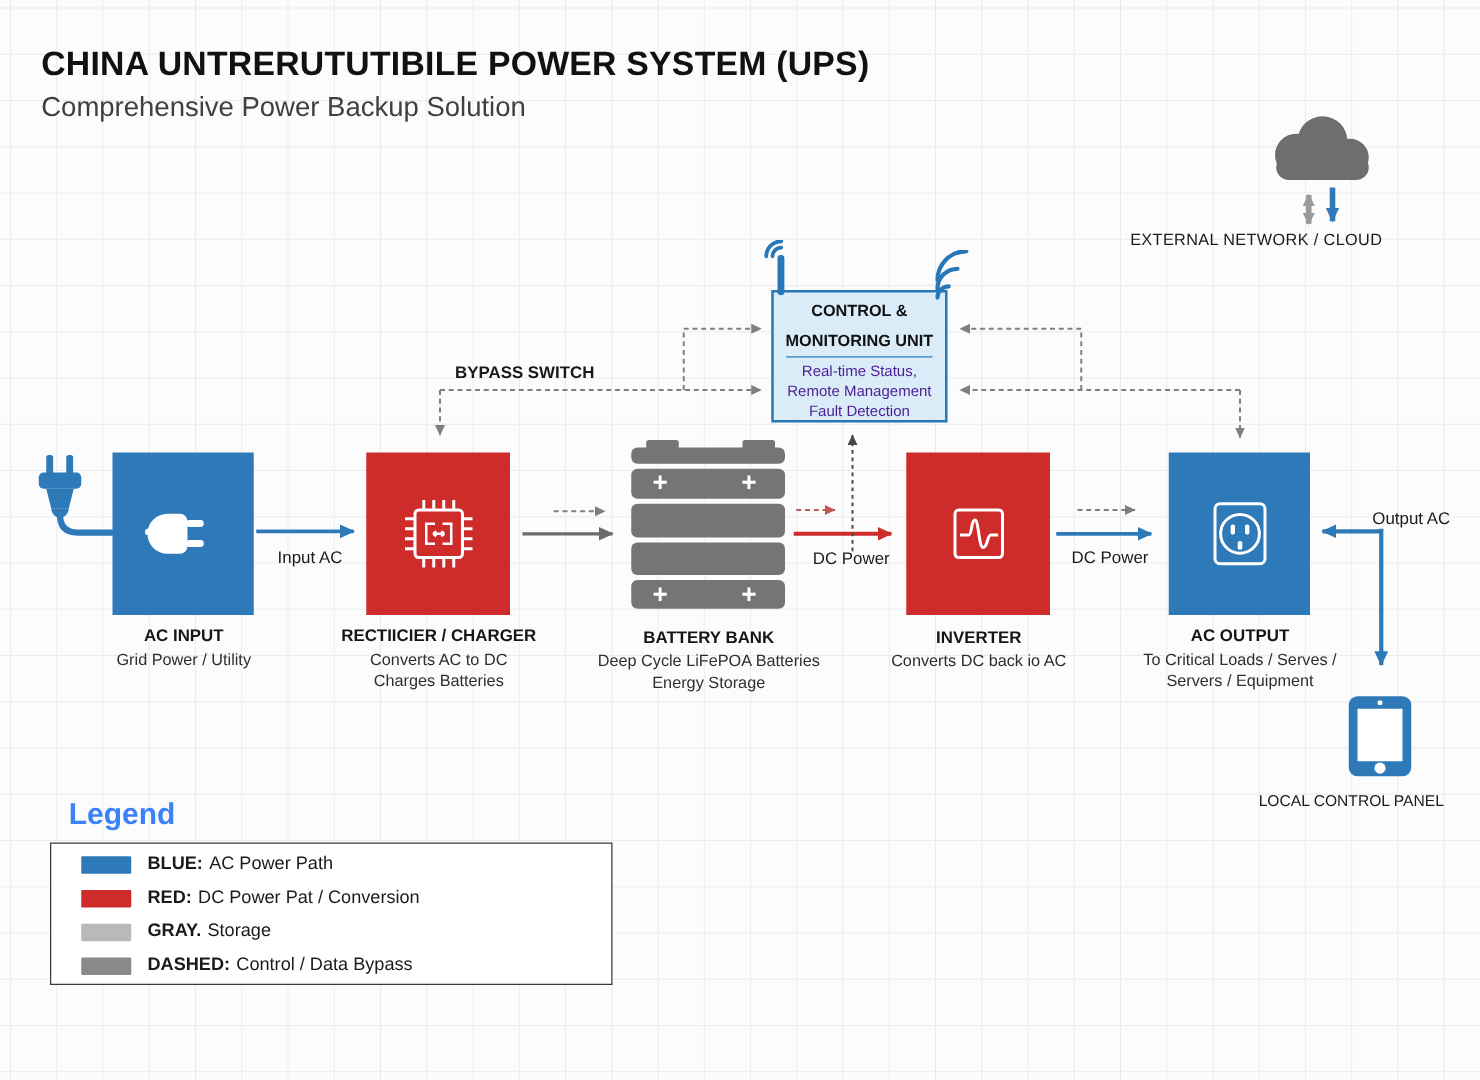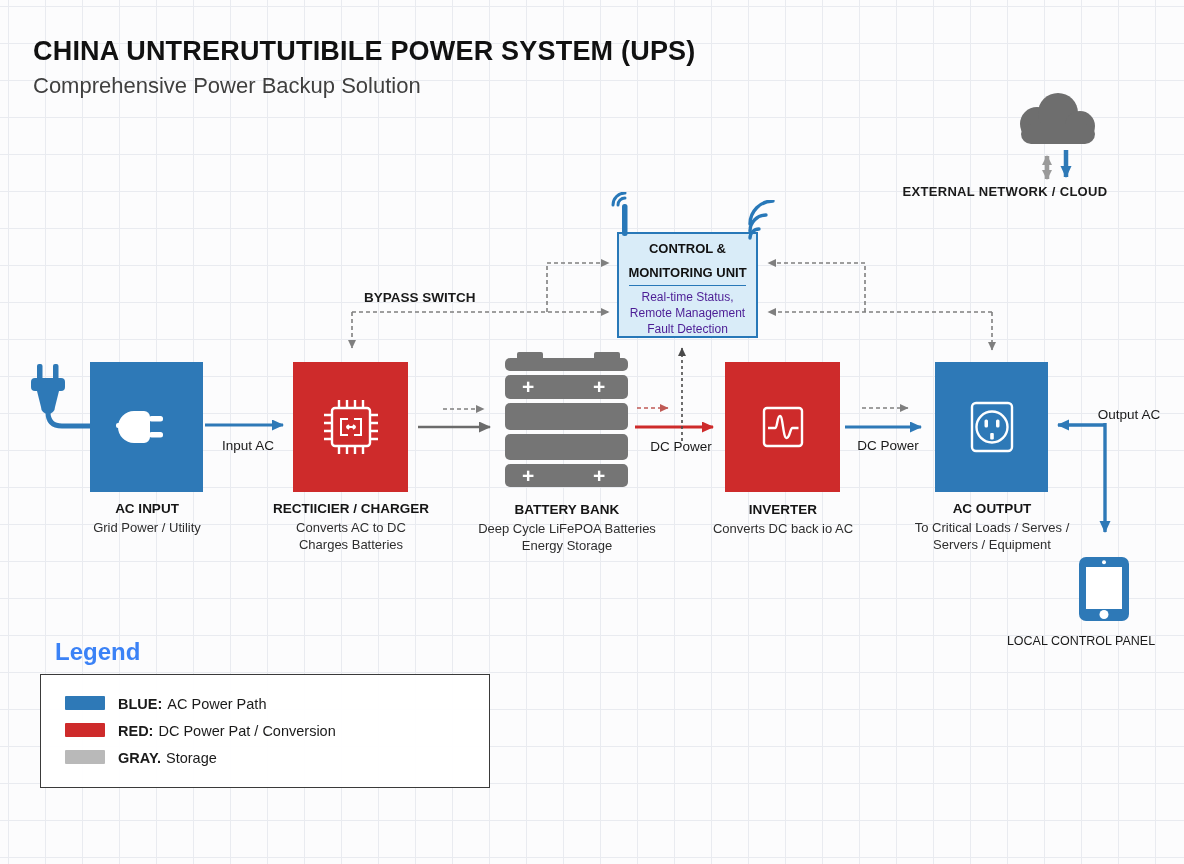--- a/index.html
+++ b/index.html
@@ -35,28 +35,28 @@
   .cu-title{font-size:13px;font-weight:bold;line-height:16px;margin-top:7px;color:#111;}
   .cu-divider{border-top:1.5px solid #2878b8;width:86%;margin:4px auto 3px auto;}
   .cu-desc{font-size:12px;line-height:16px;color:#4c1d95;}
 
   
   .battery{left:505px;top:352px;width:123px;height:140px;}
   .batt-bar{position:absolute;left:0;width:123px;background:#757575;border-radius:5px;}
   .batt-tab{position:absolute;top:0;width:26px;height:9px;background:#757575;border-radius:2px;}
   .batt-plus{position:absolute;color:#fff;font-size:21px;font-weight:bold;line-height:21px;top:1px;}
 
-  .cloud-label{left:855px;top:184px;width:300px;text-align:center;font-size:13px;font-weight:700;letter-spacing:.3px;}
+  .cloud-label{left:855px;top:184px;width:300px;text-align:center;font-size:13px;font-weight:400;letter-spacing:.3px;}
   .panel-label{left:1006px;top:634px;width:150px;text-align:center;font-size:12.5px;font-weight:500;}
 
   .legend-title{left:55px;top:638px;font-size:24px;font-weight:600;color:#3b82f6;}
   .legend-box{left:40px;top:674px;width:450px;height:114px;border:1.6px solid #3a3a3a;
     background:rgba(255,255,255,.95);box-sizing:border-box;display:flex;flex-direction:column;
     justify-content:center;gap:11px;padding-left:24px;}
-  .legend-row{display:flex;align-items:flex-start;font-size:14.5px;}
+  .legend-row{display:flex;align-items:flex-end;font-size:14.5px;}
   .legend-swatch{width:40px;height:14px;margin-right:13px;border-radius:1px;}
   .legend-key{font-weight:bold;margin-right:5px;}
   .sw-blue{background:#2e79b7;}.sw-red{background:#ce2b2b;}
   .sw-lgray{background:#b9b9b9;}.sw-dgray{background:#8a8a8a;}
 </style>
 </head>
 <body>
 
 <svg id="connector-layer" width="1184" height="864" viewBox="0 0 1184 864">
   <defs>
@@ -265,13 +265,18 @@
   <div class="legend-row">
     <span class="legend-swatch sw-red"></span>
     <span class="legend-key">RED:</span>
     <span>DC Power Pat / Conversion</span>
   </div>
   <div class="legend-row">
     <span class="legend-swatch sw-lgray"></span>
     <span class="legend-key">GRAY.</span>
     <span>Storage</span>
   </div>
+  <div class="legend-row">
+    <span class="legend-swatch sw-dgray"></span>
+    <span class="legend-key">DASHED:</span>
+    <span>Control / Data Bypass</span>
+  </div>
 </div>
 
 </body></html>

